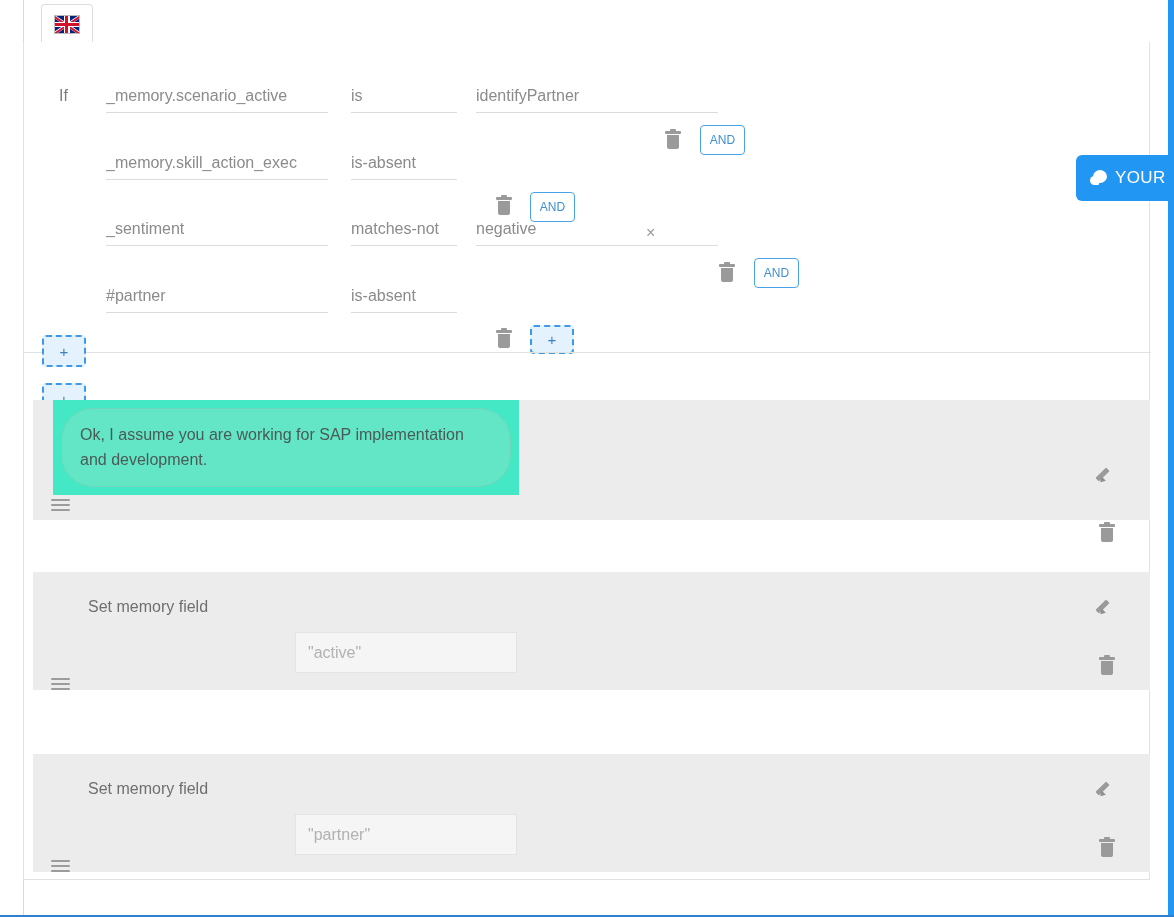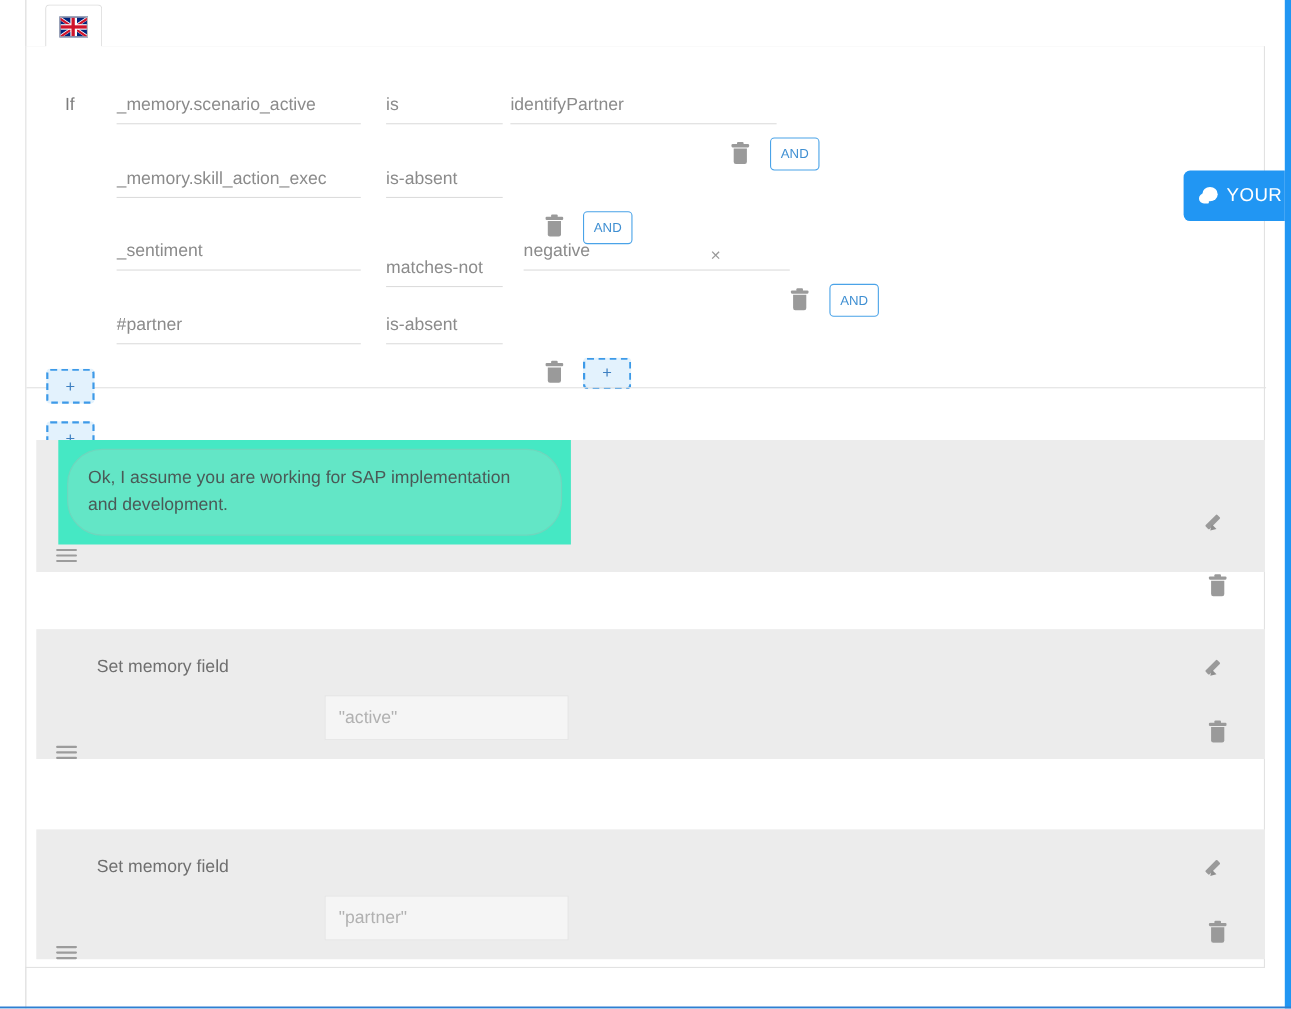--- a/index.html
+++ b/index.html
@@ -354,21 +354,21 @@
 
   <div class="card">
 
     <div class="cond-area">
 
       <div class="if-label">If</div>
 
       <div class="cond-row" style="top:0">
         <div class="uline field" style="top:45px">_memory.scenario_active</div>
         <div class="uline op" style="left:327px; top:45px">is</div>
-        <div class="uline val" style="left:440px; top:45px; width:242px">identifyPartner</div>
+        <div class="uline val" style="left:452px; top:45px; width:242px">identifyPartner</div>
         <div class="icon-trash" style="left:641px; top:89px">
           <div class="knob"></div>
             <div class="lid"></div>
             <div class="can"></div>
         </div>
         <div class="and-btn" style="left:676px; top:83px">AND</div>
       </div>
 
       <div class="cond-row" style="top:0">
         <div class="uline field" style="top:112px">_memory.skill_action_exec</div>
@@ -376,21 +376,21 @@
         <div class="icon-trash" style="left:472px; top:155px">
           <div class="knob"></div>
             <div class="lid"></div>
             <div class="can"></div>
         </div>
         <div class="and-btn" style="left:506px; top:150px">AND</div>
       </div>
 
       <div class="cond-row" style="top:0">
         <div class="uline field" style="top:178px">_sentiment</div>
-        <div class="uline op" style="left:327px; top:193px; width:106px">matches-not</div>
+        <div class="uline op" style="left:327px; top:178px; width:106px">matches-not</div>
         <div class="uline val" style="left:452px; top:178px; width:242px">negative</div>
         <div class="x-clear" style="left:622px; top:182px">×</div>
         <div class="icon-trash" style="left:695px; top:222px">
           <div class="knob"></div>
             <div class="lid"></div>
             <div class="can"></div>
         </div>
         <div class="and-btn" style="left:730px; top:216px">AND</div>
       </div>
 

